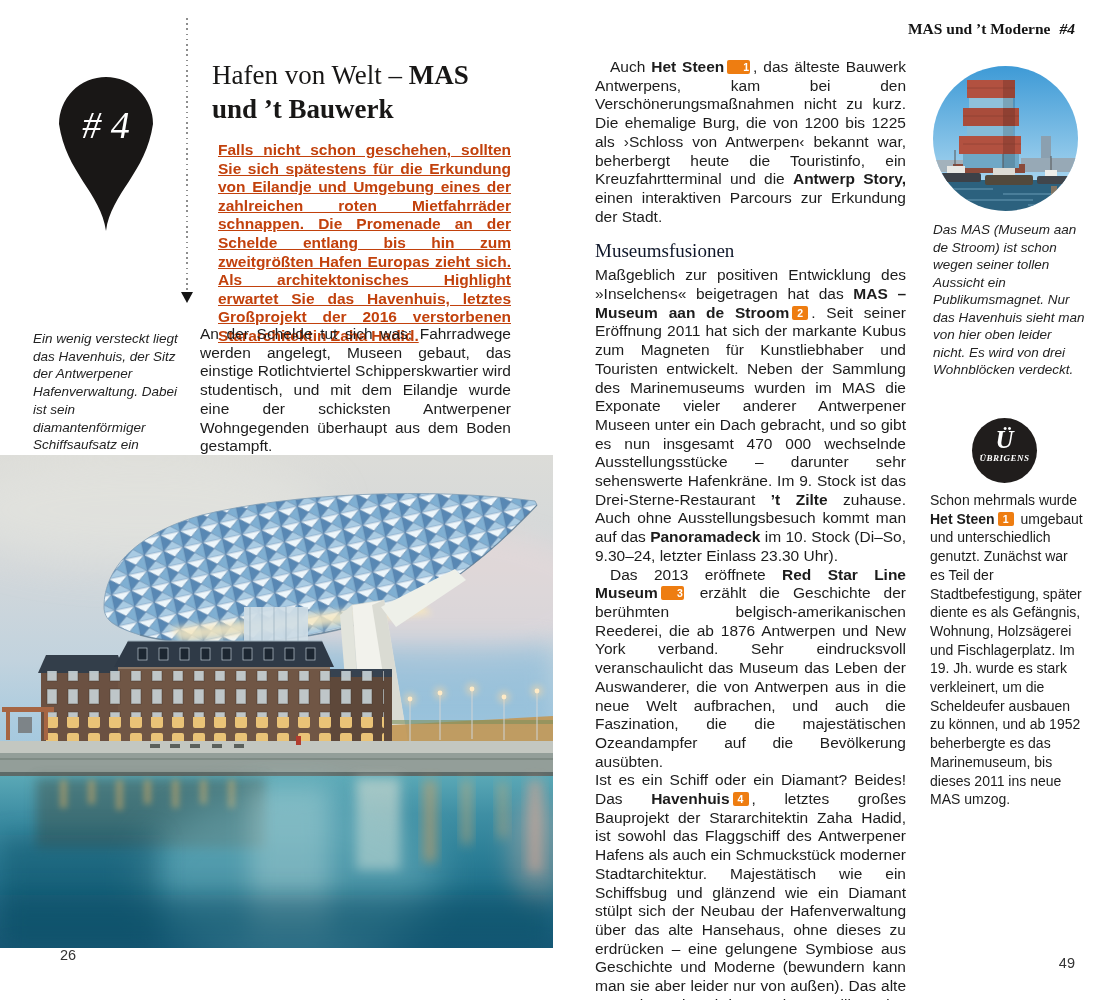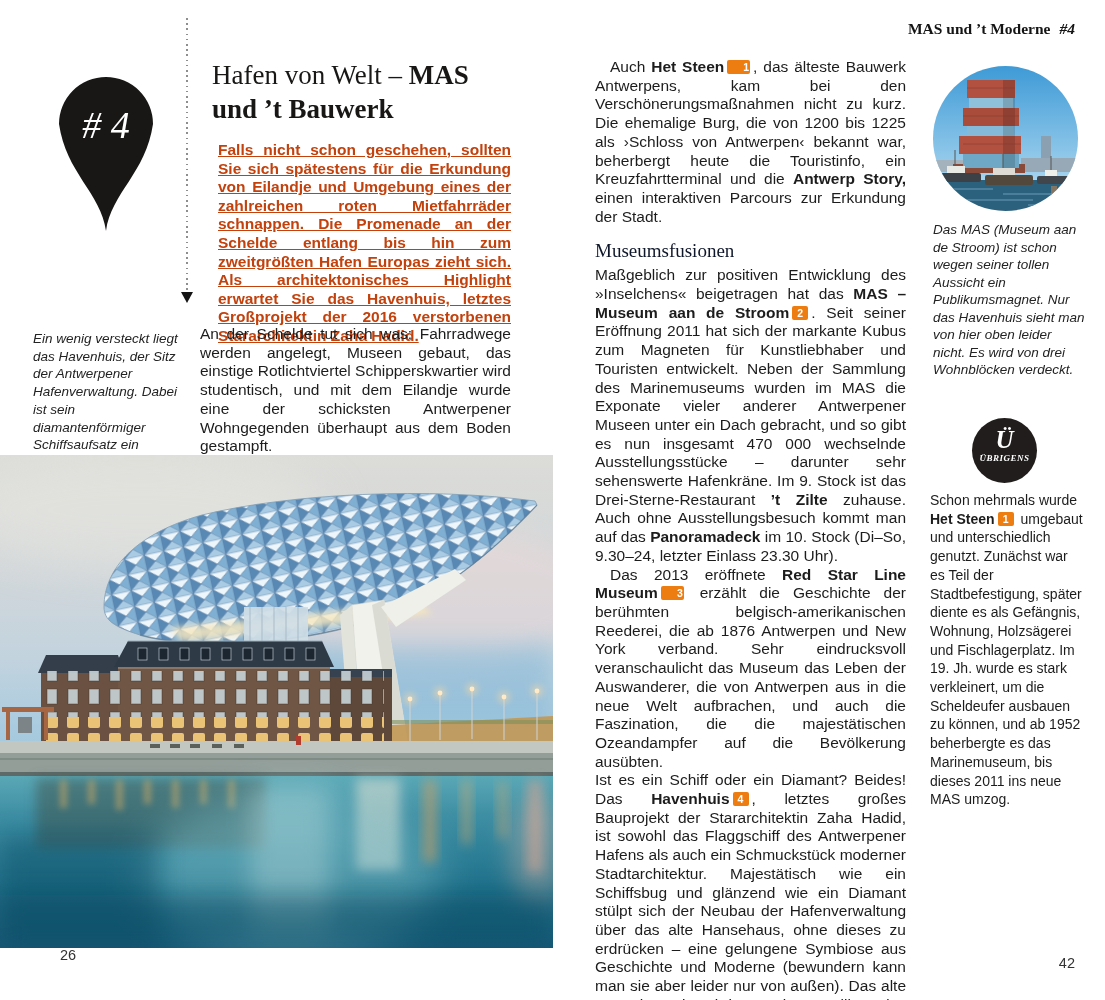--- a/index.html
+++ b/index.html
@@ -295,15 +295,15 @@
 
   <p class="abs caption">Das MAS (Museum aan de Stroom) ist schon wegen seiner tollen Aussicht ein Publikumsmagnet. Nur das Havenhuis sieht man von hier oben leider nicht. Es wird von drei Wohnblöcken verdeckt.</p>
 
   <div class="abs ue-badge">
     <div class="ue-u">Ü</div>
     <div class="ue-label">ÜBRIGENS</div>
   </div>
 
   <p class="abs side-note"><span>Schon mehrmals wurde </span><b>Het Steen</b><span class="badge">1</span><span> umgebaut und unterschiedlich genutzt. Zunächst war es Teil der Stadtbefestigung, später diente es als Gefängnis, Wohnung, Holzsägerei und Fischlagerplatz. Im 19. Jh. wurde es stark verkleinert, um die Scheldeufer ausbauen zu können, und ab 1952 beherbergte es das Marinemuseum, bis dieses 2011 ins neue MAS umzog.</span></p>
 
-  <div class="abs pagenum pn-right">42</div>
+  <div class="abs pagenum pn-right">49</div>
 
 </div>
 
 </body></html>

